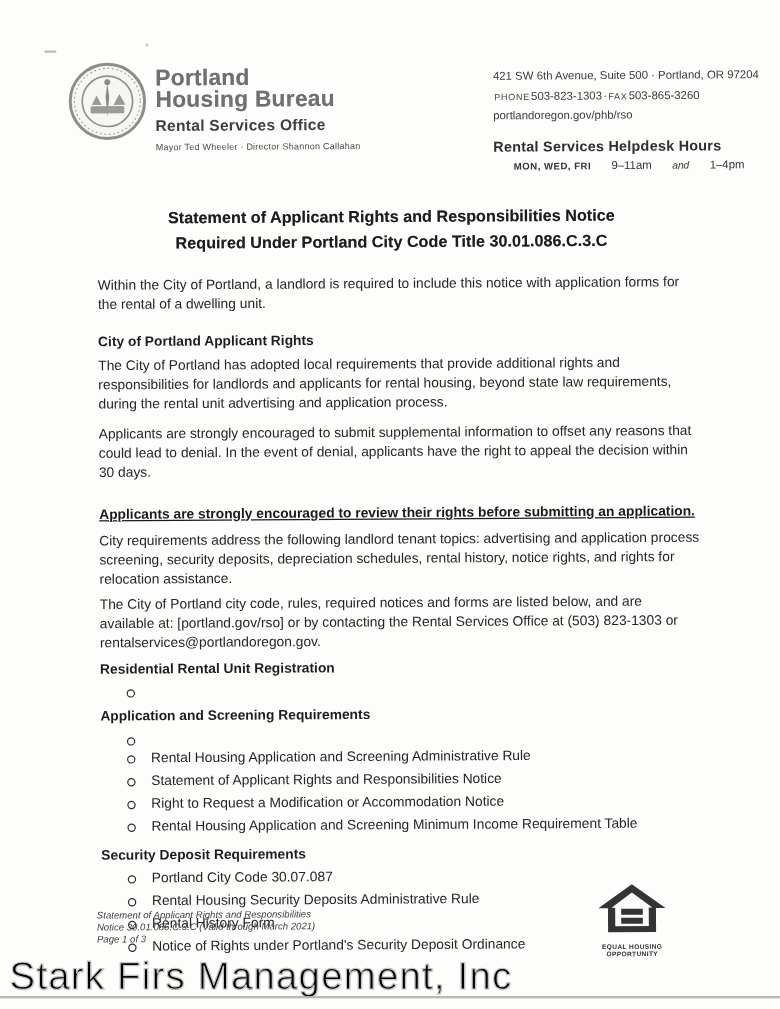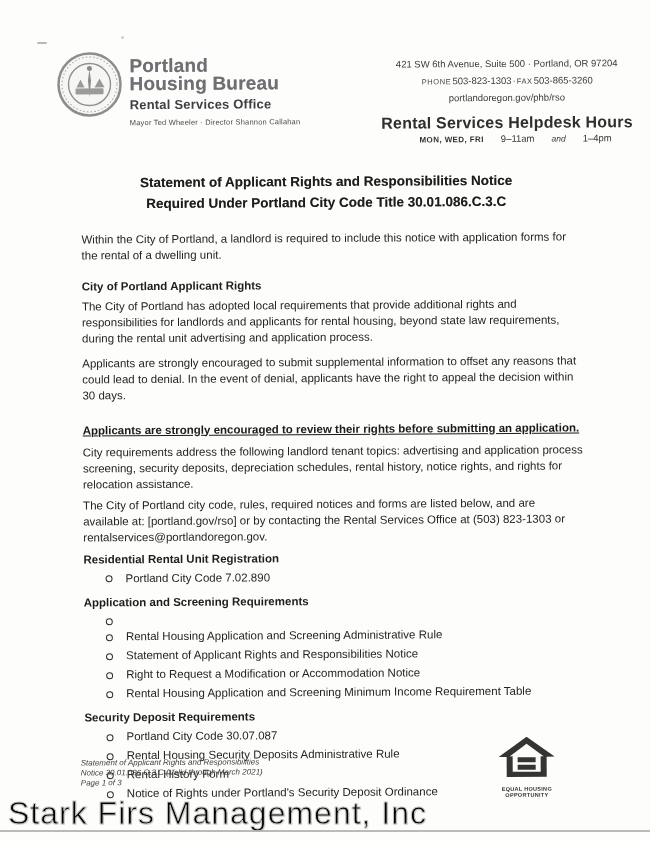--- a/index.html
+++ b/index.html
@@ -17,24 +17,24 @@
   
   .header { display:flex; justify-content:space-between; padding:50px 18px 0 56px; }
   .header-left { display:flex; }
   .seal { width:66px; height:66px; flex:none; }
   .org-block { margin-left:7px; padding-top:6px; }
   .org-name { font-size:19px; font-weight:bold; color:#6e7073; line-height:18px; letter-spacing:.2px;
               text-shadow:0 0 .5px rgba(110,112,115,.6); }
   .office { font-size:13px; font-weight:bold; color:#3d4043; margin-top:4px; letter-spacing:.2px; }
   .officials { font-size:7.5px; color:#4a4a4a; margin-top:6px; letter-spacing:.2px; }
 
-  .header-right { text-align:center; font-size:9.5px; color:#3a3a3a; line-height:16.5px; padding-top:7px; }
+  .header-right { text-align:left; font-size:9.5px; color:#3a3a3a; line-height:16.5px; padding-top:7px; }
   .hr-line .lbl { font-size:7.5px; letter-spacing:.6px; color:#454545; }
   .hr-line span { margin-left:1px; }
-  .helpdesk-title { font-weight:bold; font-size:16px; color:#2f2f2f; margin-top:8px; letter-spacing:.2px; }
+  .helpdesk-title { font-weight:bold; font-size:12px; color:#2f2f2f; margin-top:8px; letter-spacing:.2px; }
   .helpdesk-hours { font-size:9.5px; color:#333; }
   .helpdesk-hours .days { font-size:8px; font-weight:bold; letter-spacing:.4px; }
   .helpdesk-hours span { margin-left:17px; }
   .helpdesk-hours .and { font-style:italic; font-size:8.5px; }
 
   
   .doc-title { text-align:center; font-weight:bold; font-size:13.5px; line-height:21px;
                margin-top:21px; color:#1d1d1d; text-shadow:0 0 .4px rgba(0,0,0,.45); }
 
   
@@ -120,21 +120,20 @@
       <p class="p1">The City of Portland has adopted local requirements that provide additional rights and responsibilities for landlords and applicants for rental housing, beyond state law requirements, during the rental unit advertising and application process.</p>
       <p class="p2">Applicants are strongly encouraged to submit supplemental information to offset any reasons that could lead to denial. In the event of denial, applicants have the right to appeal the decision within 30 days.</p>
 
       <div class="underline-head">Applicants are strongly encouraged to review their rights before submitting an application.</div>
       <p class="p3">City requirements address the following landlord tenant topics: advertising and application process screening, security deposits, depreciation schedules, rental history, notice rights, and rights for relocation assistance.</p>
       <p class="p4">The City of Portland city code, rules, required notices and forms are listed below, and are available at: [portland.gov/rso] or by contacting the Rental Services Office at (503) 823-1303 or rentalservices@portlandoregon.gov.</p>
 
       <div class="list-head first">Residential Rental Unit Registration</div>
       <div class="li">
           <span class="o"></span>
-          <span class="li-text">Portland City Code 7.02.890</span>
         </div>
 
       <div class="list-head">Application and Screening Requirements</div>
       <div class="li">
           <span class="o"></span>
         </div>
       <div class="li">
           <span class="o"></span>
           <span class="li-text">Rental Housing Application and Screening Administrative Rule</span>
         </div>

